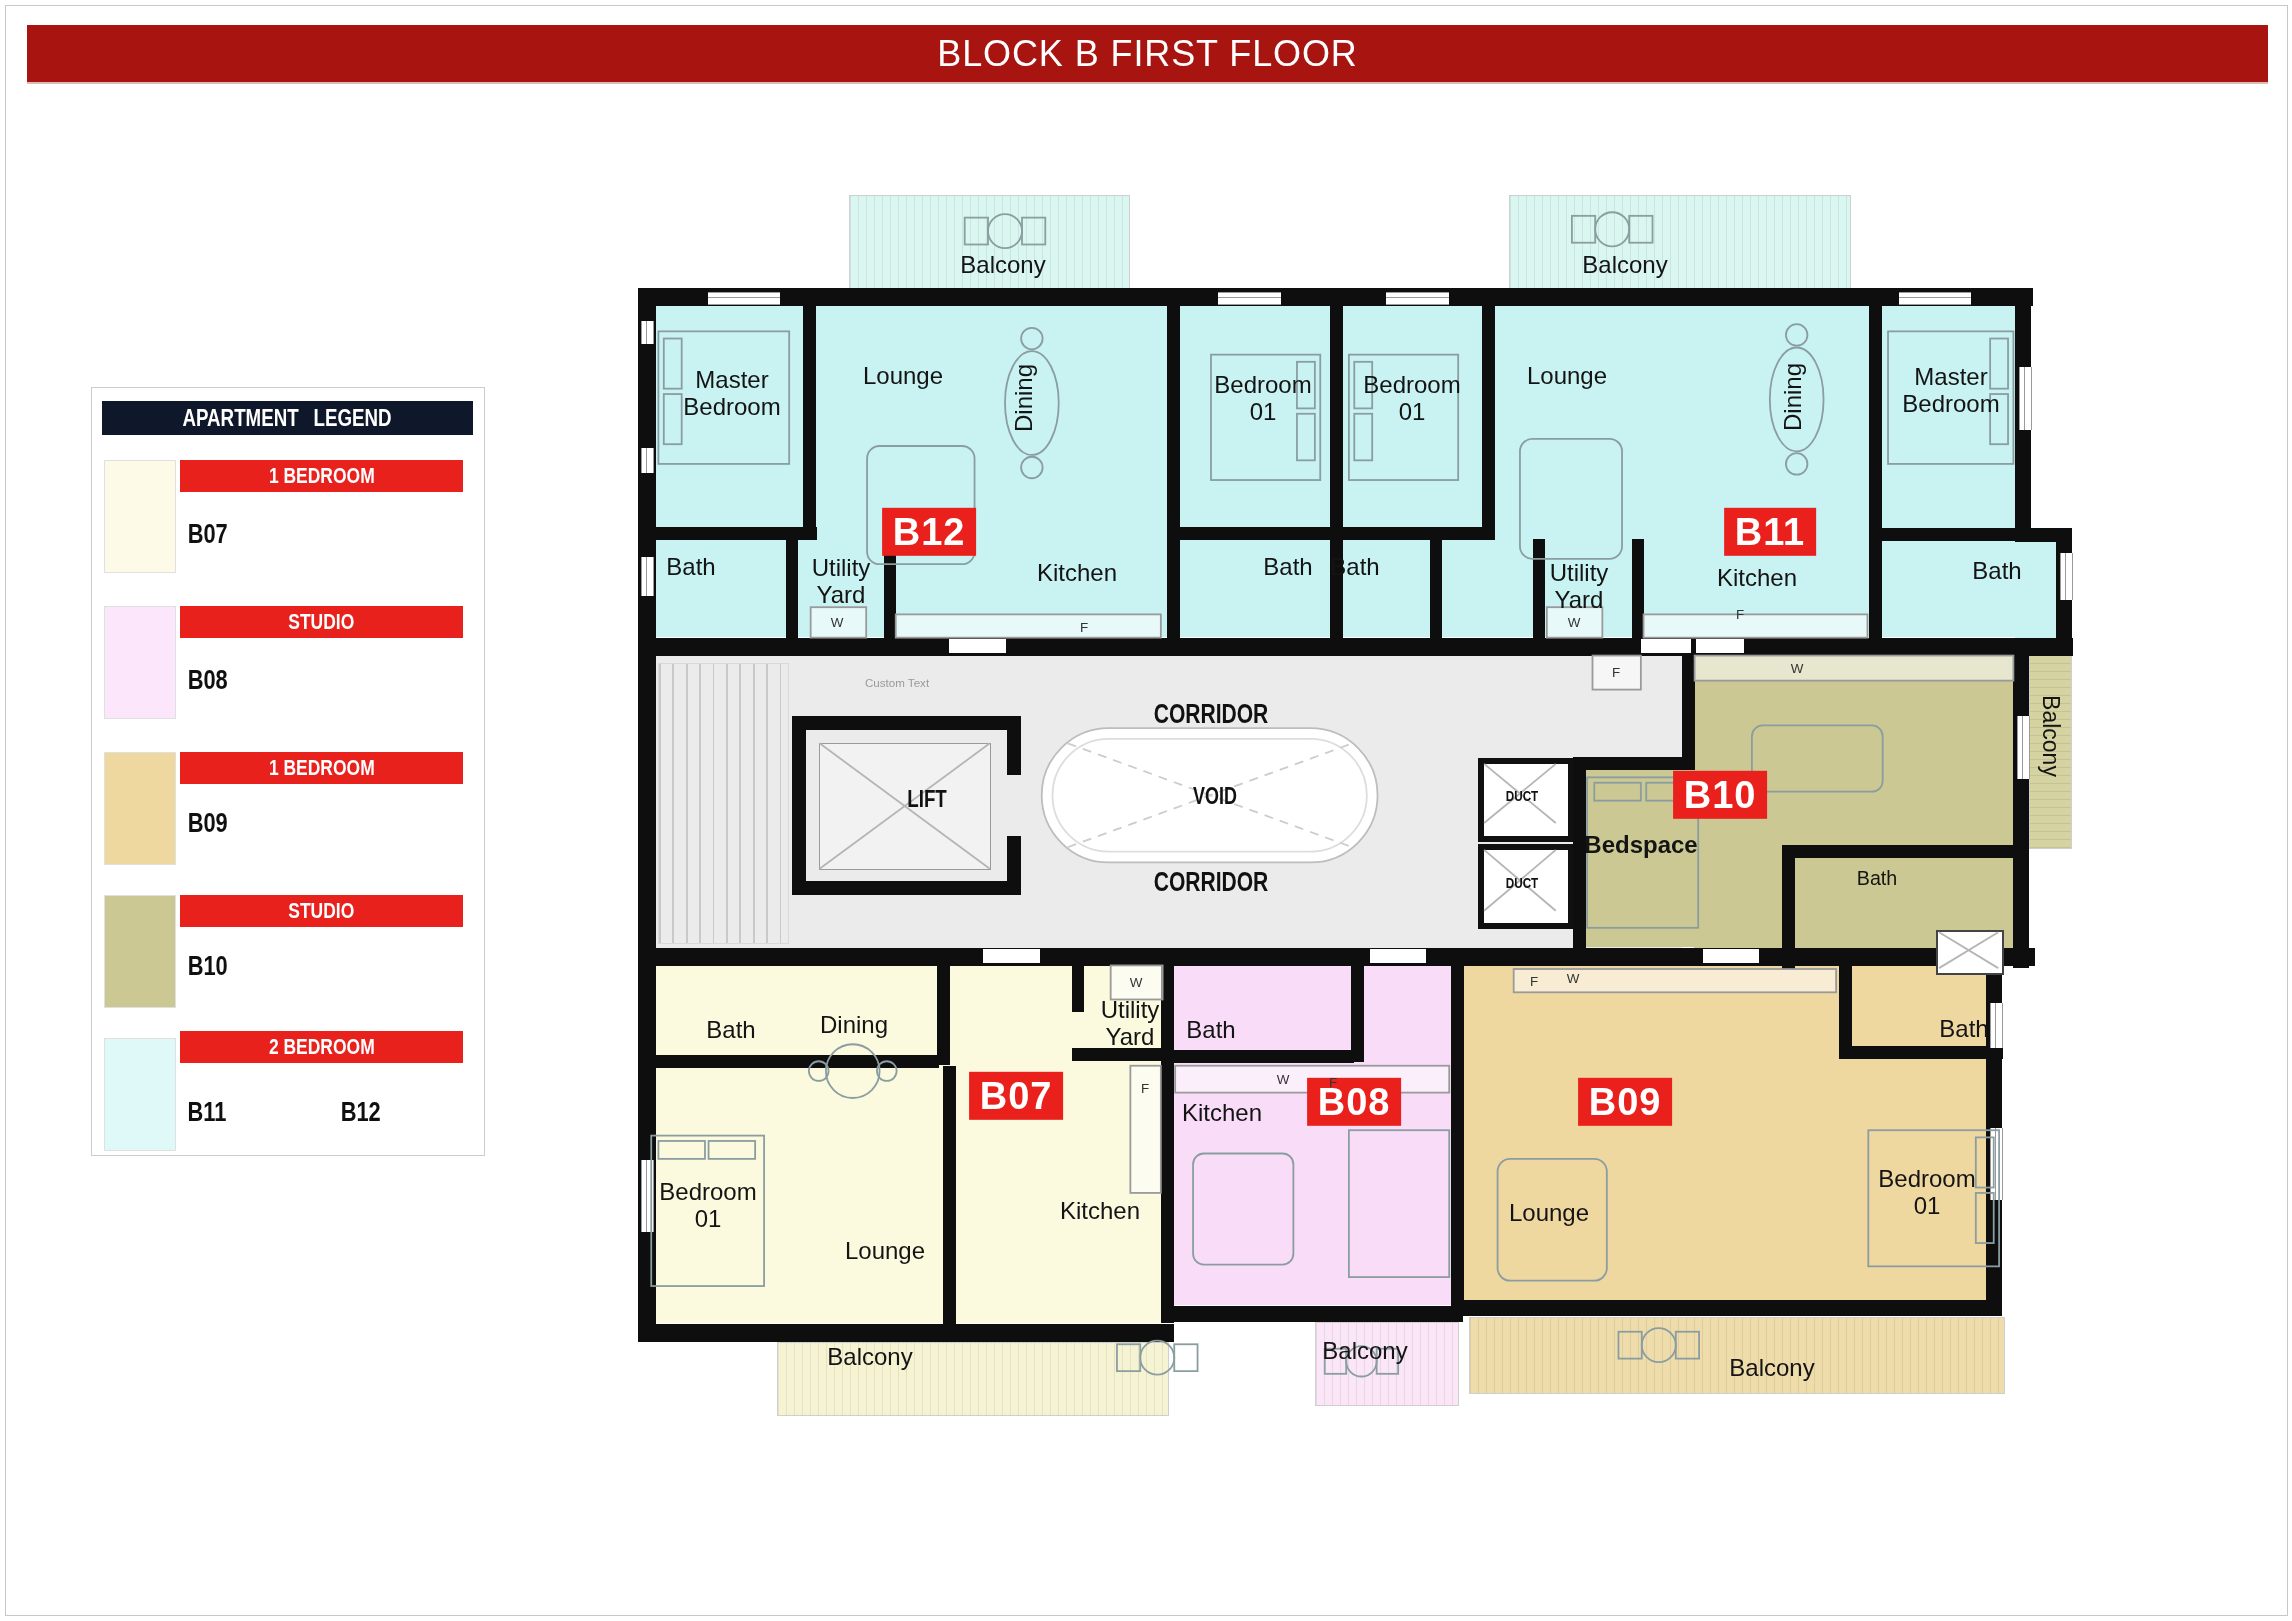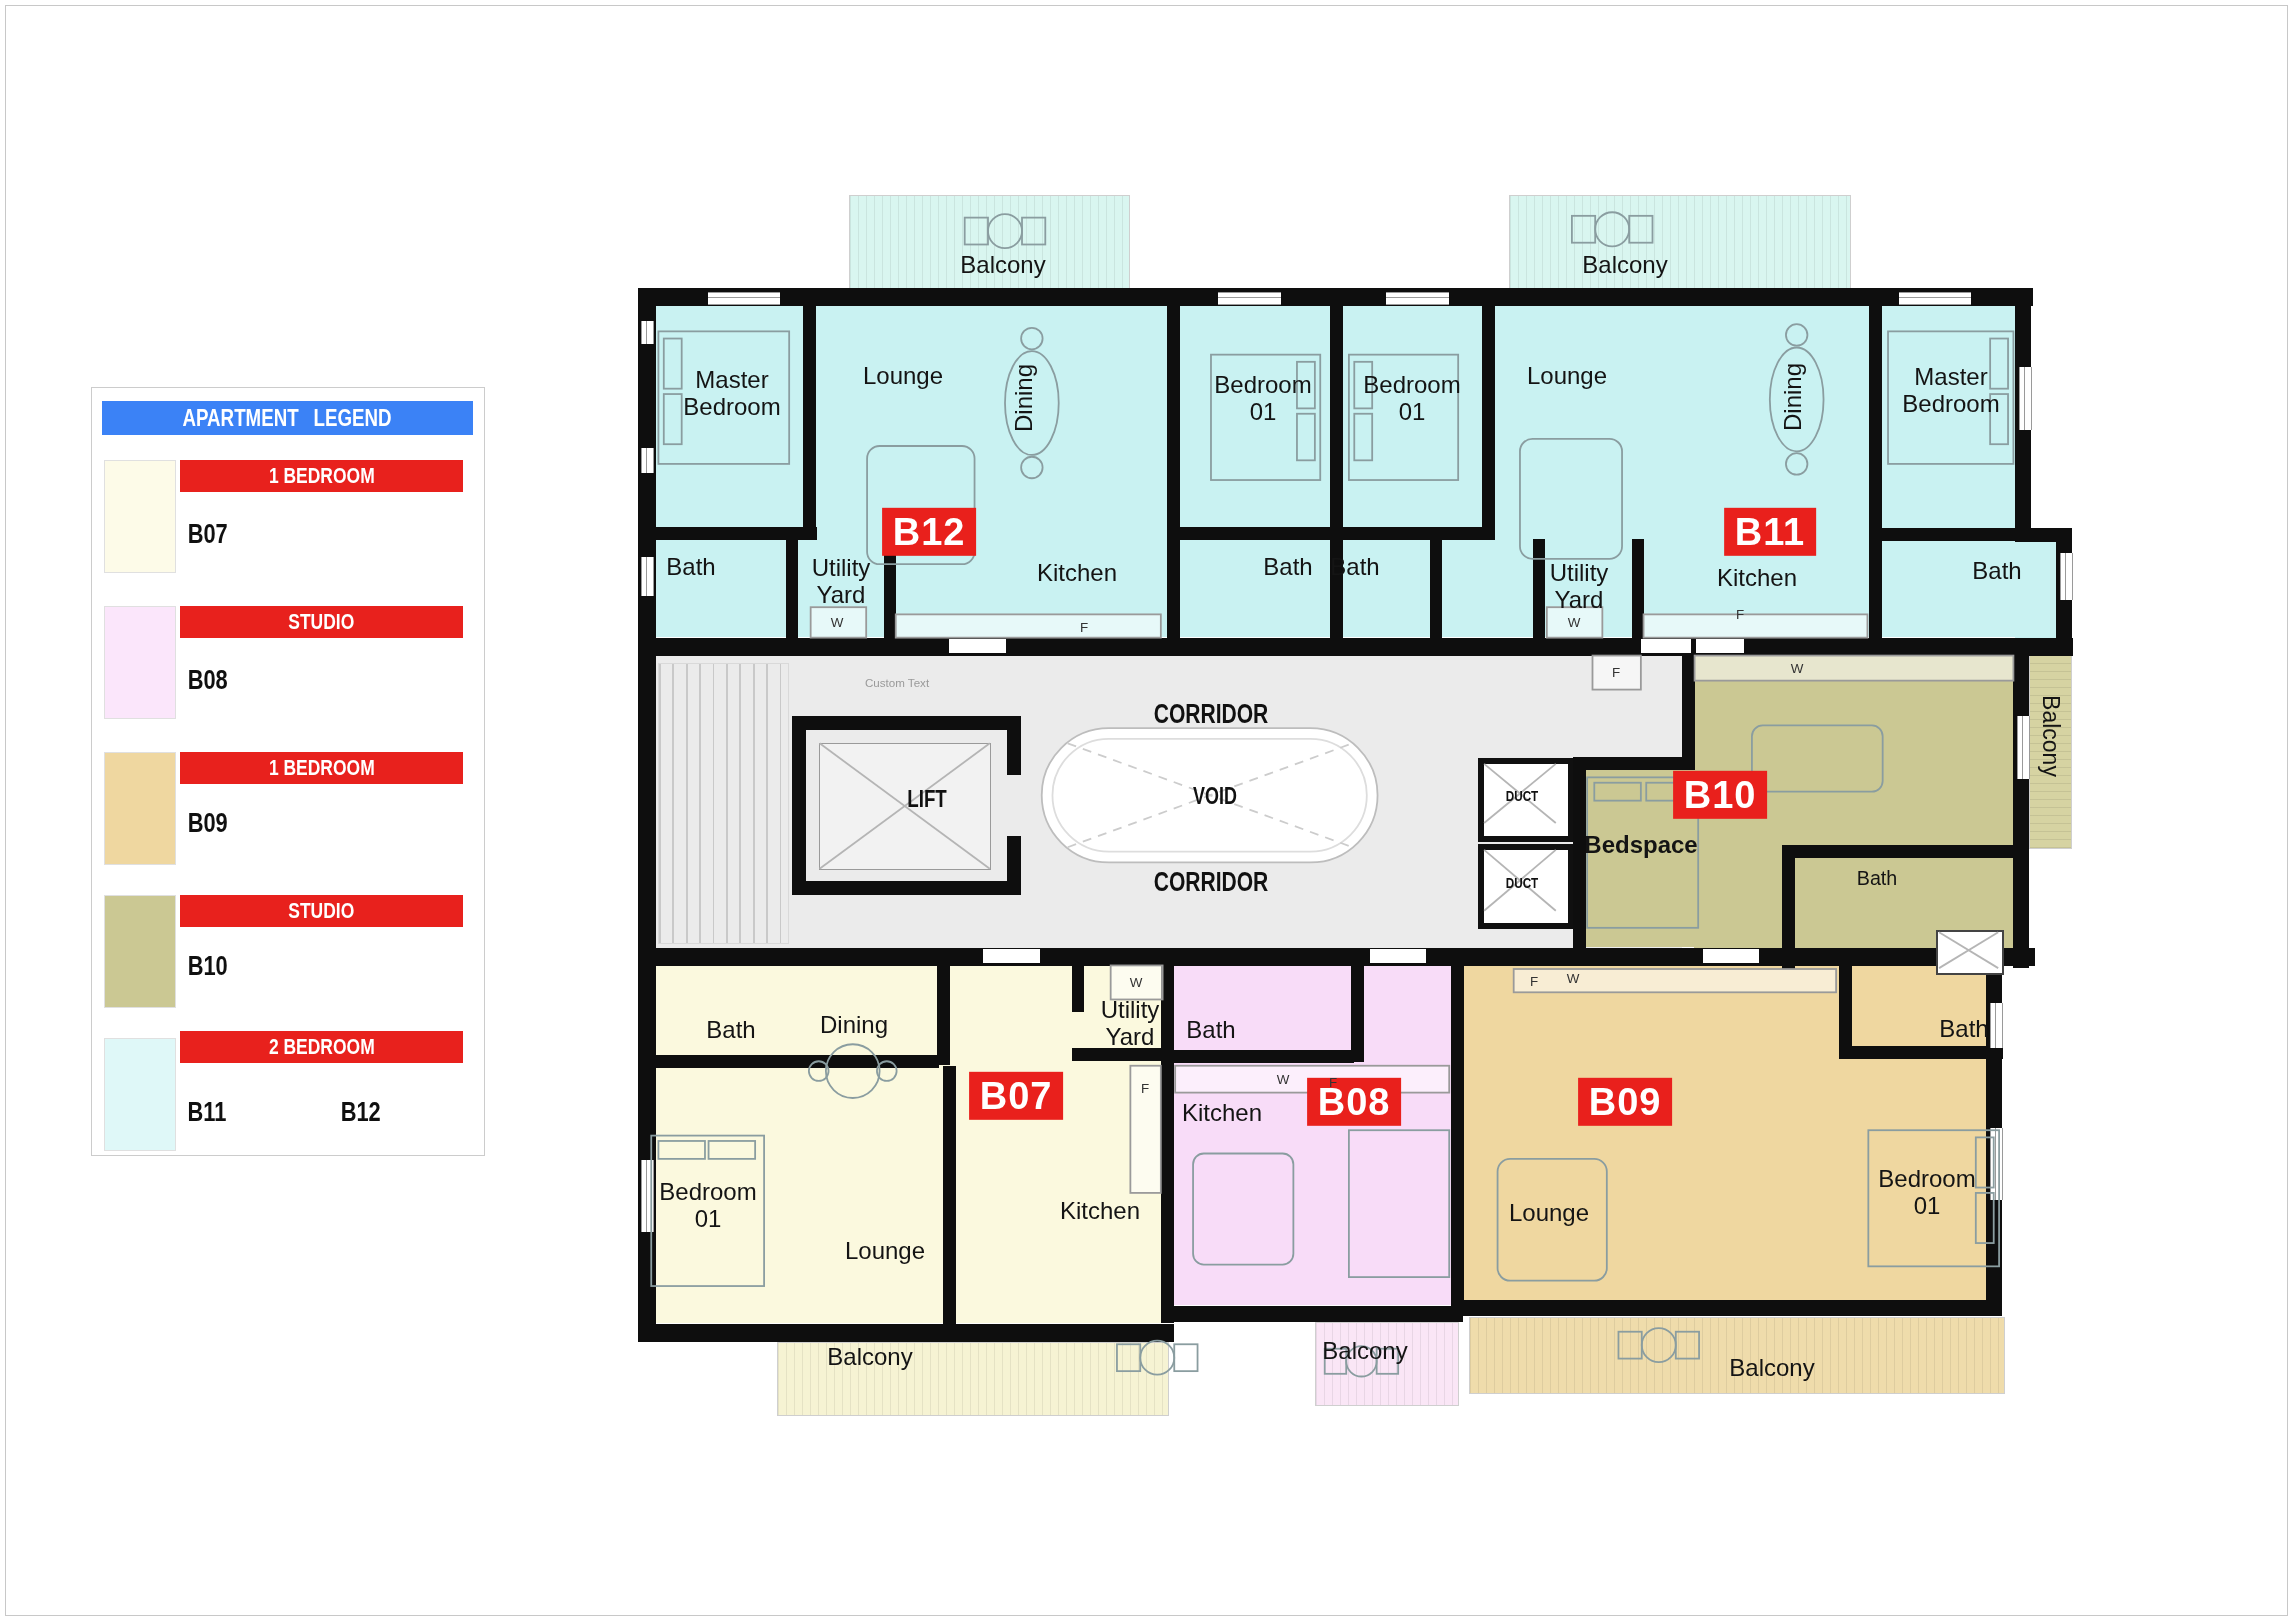--- a/index.html
+++ b/index.html
@@ -35,34 +35,37 @@
   .win-v{position:absolute;width:10.7px;background:#fff;border-left:1.8px solid #9a9a9a;border-right:1.8px solid #9a9a9a;}
   .win-v:after{content:"";position:absolute;top:0;bottom:0;left:3.6px;width:1.8px;background:#9a9a9a;}
   .gap{position:absolute;background:#fff;}
   .duct{position:absolute;background:#fff;border:6.3px solid #101010;}
   .closet{position:absolute;background:#fff;border:2.7px solid #444;}
   .stairs{position:absolute;background-image:repeating-linear-gradient(90deg,#c9c9c9 0 1.8px, transparent 1.8px 13.4px);
           border:0.9px solid #d9d9d9;}
   .lift-car{position:absolute;background:#f2f2f2;border:1.8px solid #9a9a9a;}
   
   .legend{position:absolute;left:91px;top:387px;width:392px;height:767px;background:#fff;border:0.9px solid #cccccc;}
-  .legend .hdr{position:absolute;left:9.9px;top:12.5px;width:371px;height:34px;background:#3b82f6;color:#fff;
+  .legend .hdr{position:absolute;left:9.9px;top:12.5px;width:371px;height:34px;background:#0f172a;color:#fff;
                text-align:center;line-height:34px;font-weight:700;font-size:24px;word-spacing:12.5px;}
   .legend .swatch{position:absolute;left:11.6px;width:70px;height:111px;border:0.9px solid #e0e0e0;}
   .legend .bar{position:absolute;left:88px;width:283px;height:32px;background:#E8211D;color:#fff;
                text-align:center;line-height:32px;font-weight:700;font-size:22.4px;}
   .legend .code{position:absolute;font-weight:700;font-size:28px;color:#101010;}
   svg.deco{position:absolute;left:0;top:0;pointer-events:none;}
 </style>
 </head>
 <body>
 
 <div class="stage">
   <div class="page-border"></div>
 
+  <div class="titlebar">
+    <div class="t">BLOCK B FIRST FLOOR</div>
+  </div>
 
   <div>
 
     <div class="room" style="left: 656px; top: 306px; width: 1360px; height: 331px; background-color: rgb(201, 242, 242);"></div>
     <div class="room" style="left: 2015px; top: 541px; width: 41px; height: 99px; background-color: rgb(201, 242, 242);"></div>
     <div class="room" style="left: 656px; top: 656px; width: 1026px; height: 292px; background-color: rgb(235, 235, 235);"></div>
     <div class="room" style="left: 1694px; top: 656px; width: 319px; height: 292px; background-color: rgb(203, 200, 147);"></div>
     <div class="room" style="left: 1585px; top: 769px; width: 109px; height: 178px; background-color: rgb(203, 200, 147);"></div>
     <div class="room" style="left: 656px; top: 965px; width: 505px; height: 358px; background-color: rgb(251, 249, 222);"></div>
     <div class="room" style="left: 1173px; top: 965px; width: 278px; height: 340px; background-color: rgb(248, 220, 248);"></div>

